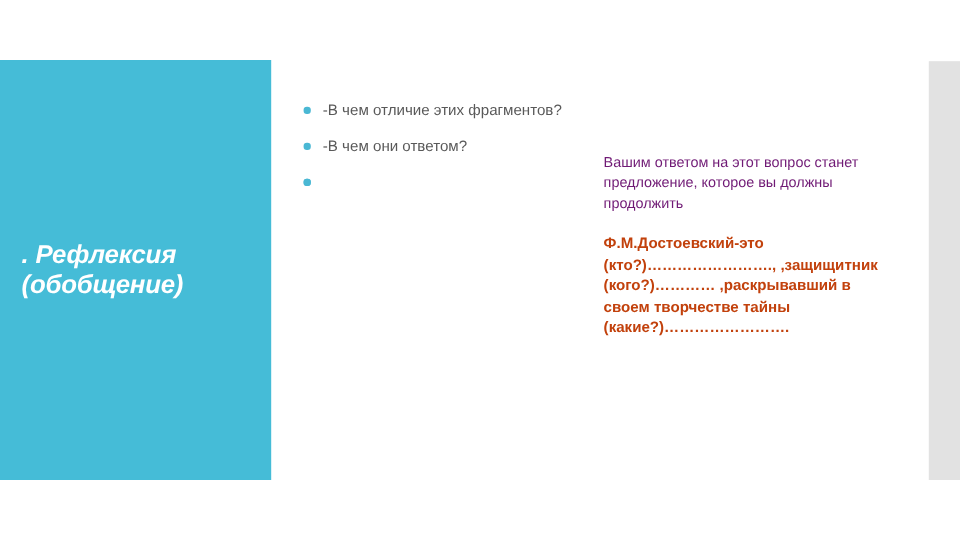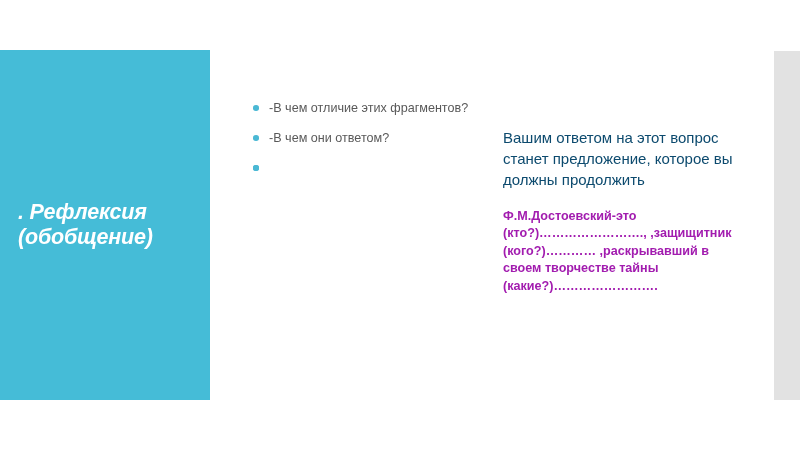--- a/index.html
+++ b/index.html
@@ -20,21 +20,21 @@
     width: 800px;
     height: 450px;
     background: #ffffff;
   }
 
   
   #title-panel {
     position: absolute;
     left: 0px;
     top: 50px;
-    width: 210px;
+    width: 226px;
     height: 350px;
     background: #45bcd7;
     display: flex;
     align-items: center;
     justify-content: center;
     box-sizing: border-box;
     padding: 0 14px 0 18px;
   }
   #title-text {
     color: #ffffff;
@@ -46,21 +46,21 @@
     text-align: left;
     letter-spacing: -0.2px;
     width: 100%;
     white-space: pre-line;
   }
 
   
   #bullets-column {
     position: absolute;
     left: 252px;
-    top: 100px;
+    top: 84px;
     width: 232px;
   }
   .bullet-item {
     position: relative;
     padding-left: 17px;
     margin-bottom: 13px;
     color: #595959;
     font-size: 12.6px;
     line-height: 1.36;
     font-family: "Liberation Sans", sans-serif;
@@ -79,30 +79,30 @@
   }
 
   
   #right-column {
     position: absolute;
     left: 503px;
     top: 127px;
     width: 240px;
   }
   #intro-paragraph {
-    color: #0c4a6e;
-    font-size: 15px;
+    color: #701a75;
+    font-size: 12px;
     line-height: 1.4;
     font-family: "Liberation Sans", sans-serif;
     font-weight: normal;
     margin: 0 0 18px 0;
     white-space: pre-line;
   }
   #fill-in-paragraph {
-    color: #a21caf;
+    color: #c2410c;
     font-size: 12.6px;
     line-height: 1.38;
     font-family: "Liberation Sans", sans-serif;
     font-weight: bold;
     margin: 0;
     white-space: pre-line;
   }
 
   
   #right-accent-bar {

